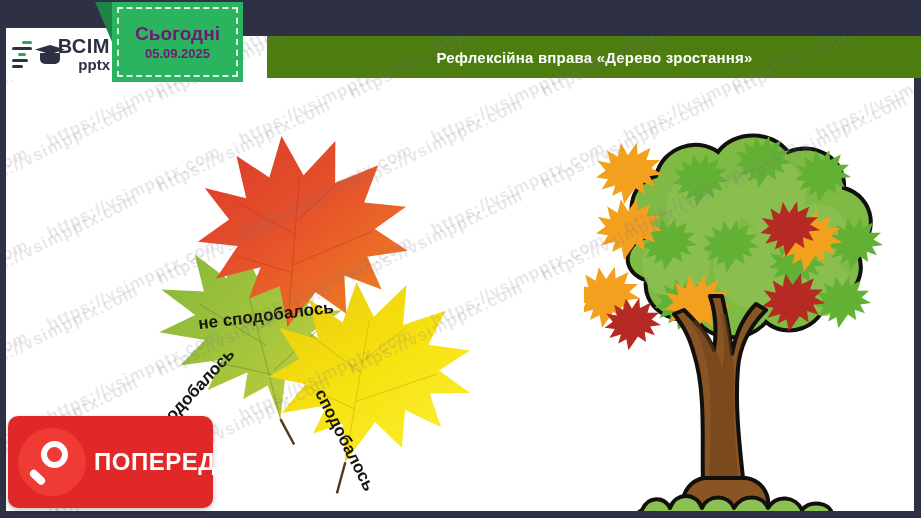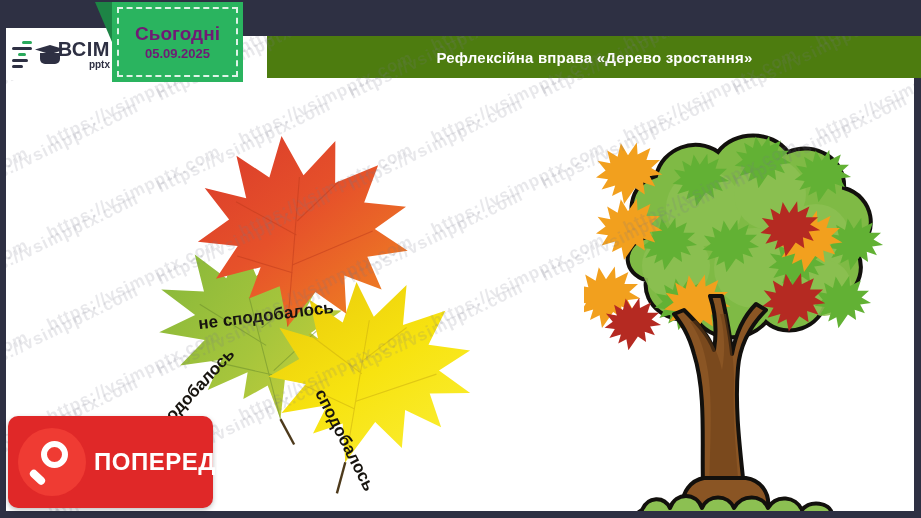--- a/index.html
+++ b/index.html
@@ -42,21 +42,21 @@
     position: absolute; left: 0; top: 6px; width: 30px; height: 11px;
     background: #2e3043;
     clip-path: polygon(50% 0%, 100% 42%, 50% 84%, 0% 42%);
   }
   #logo .cap .base {
     position: absolute; left: 5px; top: 14px; width: 20px; height: 11px;
     background: #2e3043; border-radius: 0 0 5px 5px;
   }
   #logo .wordmark { display: flex; flex-direction: column; line-height: 1; }
   #logo .wordmark .t1 { font-size: 20px; font-weight: 700; color: #2e3043; letter-spacing: .5px; }
-  #logo .wordmark .t2 { font-size: 10px; font-weight: 700; color: #2e3043; text-align: right; margin-top: 1px; }
+  #logo .wordmark .t2 { font-size: 15px; font-weight: 700; color: #2e3043; text-align: right; margin-top: 1px; }
 
   
   #date-badge {
     position: absolute; left: 112px; top: 2px;
     width: 131px; height: 80px;
     background: #2ab45f;
     z-index: 40;
     display: flex; flex-direction: column;
     align-items: center; justify-content: center;
     color: #701a75;

